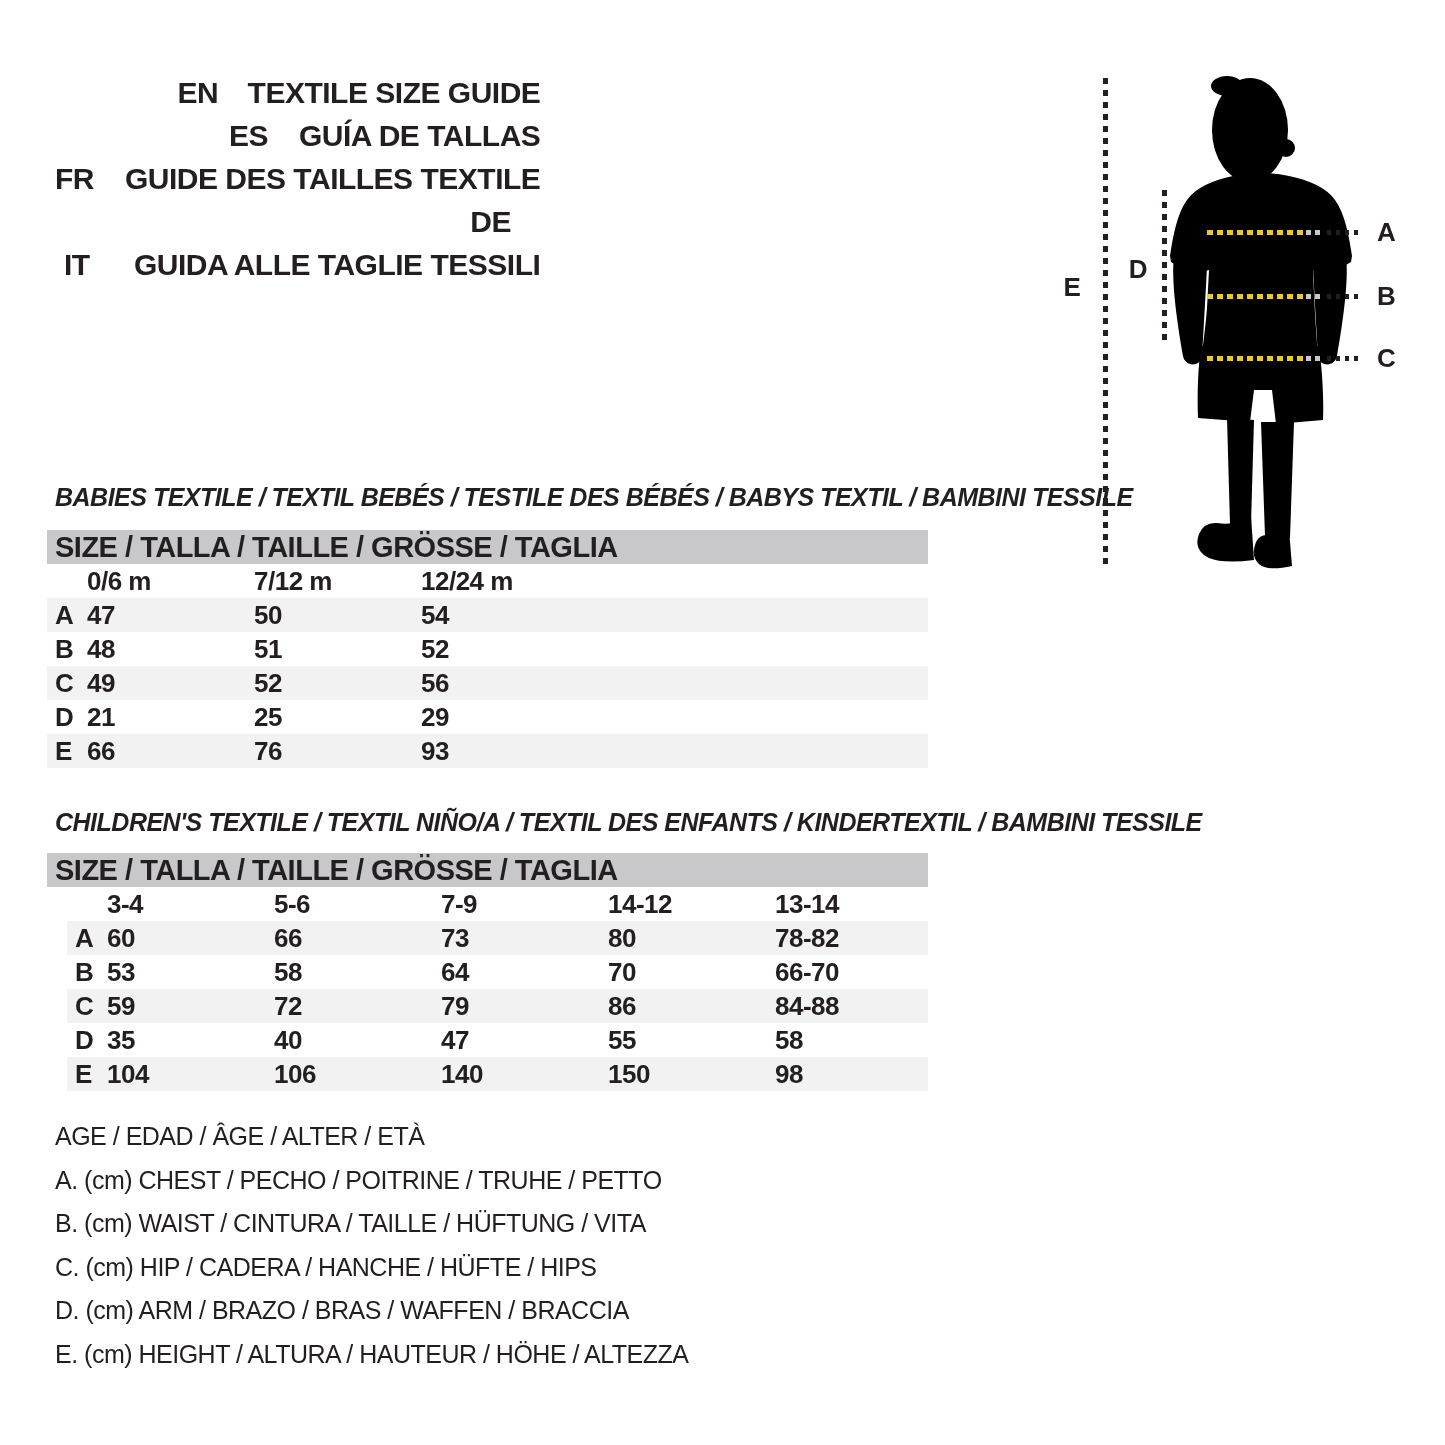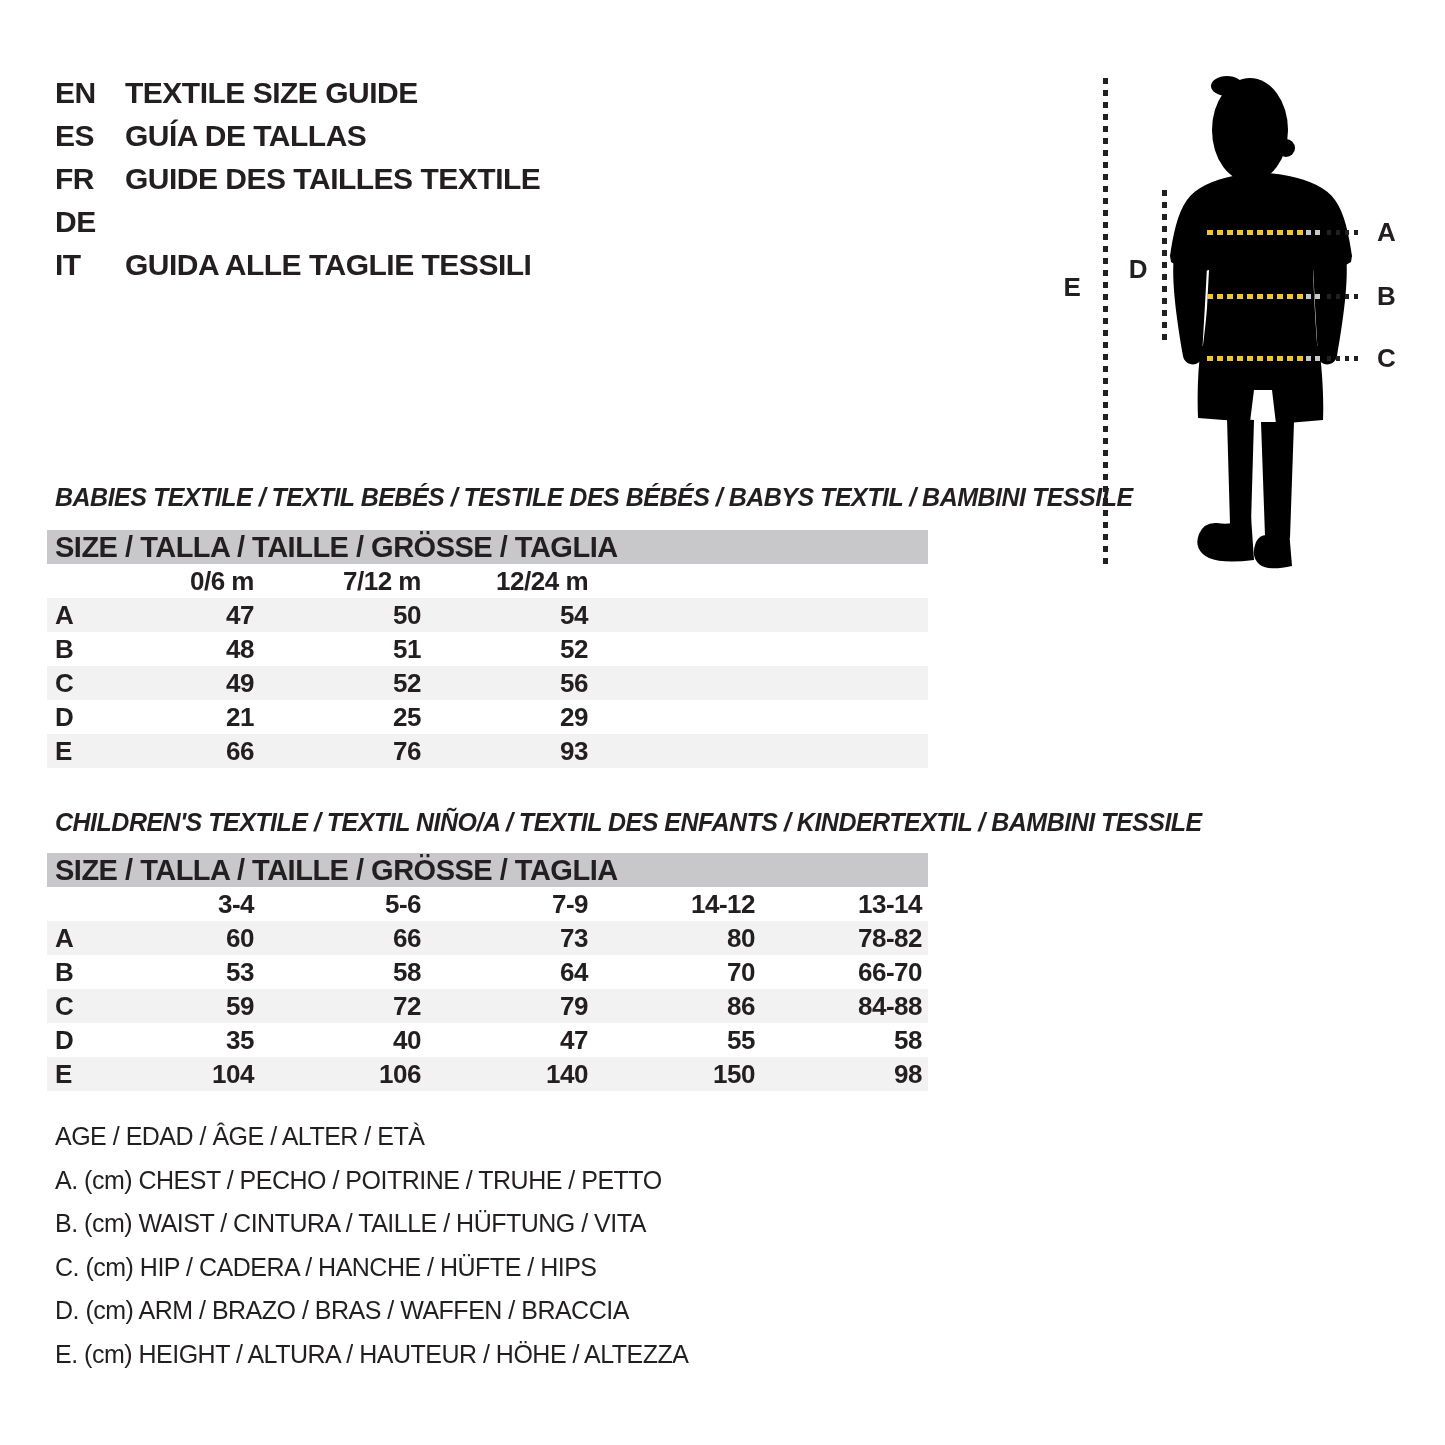--- a/index.html
+++ b/index.html
@@ -6,36 +6,36 @@
   body{
     width:1445px;height:1445px;position:relative;overflow:hidden;
     background:#ffffff;color:#231f20;
     font-family:"Liberation Sans",sans-serif;
     letter-spacing:-0.5px;
   }
   .abs{position:absolute;}
 
   
   .langs{left:55px;top:71px;}
-  .lang-row{display:flex;height:43px;align-items:center;font-size:30px;font-weight:700;}
+  .lang-row{display:flex;height:43px;align-items:center;font-size:30px;font-weight:700;justify-content:flex-end;}
   .lang-code{width:70px;}
 
   
   .section-title{font-size:25px;font-weight:700;white-space:nowrap;font-style:italic;}
   .babies-title{left:55px;top:483px;}
   .children-title{left:55px;top:808px;}
 
   
   .sizetable{left:47px;width:881px;}
   .size-bar{height:34px;background:#c8c8ca;font-size:29px;font-weight:700;line-height:34px;padding-left:8px;box-sizing:border-box;}
   .trow{height:34px;display:grid;line-height:34px;font-size:26px;font-weight:700;}
   .b-grid{grid-template-columns:40px 167px 167px 167px;}
-  .c-grid{grid-template-columns:40px 167px 167px 167px 167px 167px;}
+  .c-grid{grid-template-columns:40px 167px 167px 167px 167px 167px;margin-left:20px;}
   .tlabel{padding-left:8px;}
-  .tcell{text-align:right;}
+  .tcell{text-align:left;}
   .stripe{background:#f2f2f2;}
 
   
   .legend{left:55px;top:1115px;font-size:25px;font-weight:400;line-height:43.5px;white-space:nowrap;}
 
   
   .figure{left:1040px;top:55px;width:405px;height:560px;}
   .vdots{position:absolute;width:5px;background-image:repeating-linear-gradient(180deg,#231f20 0 6px,transparent 6px 12px);}
   .e-line{left:63px;top:23px;height:487px;}
   .d-line{left:122px;top:135px;height:152px;}

